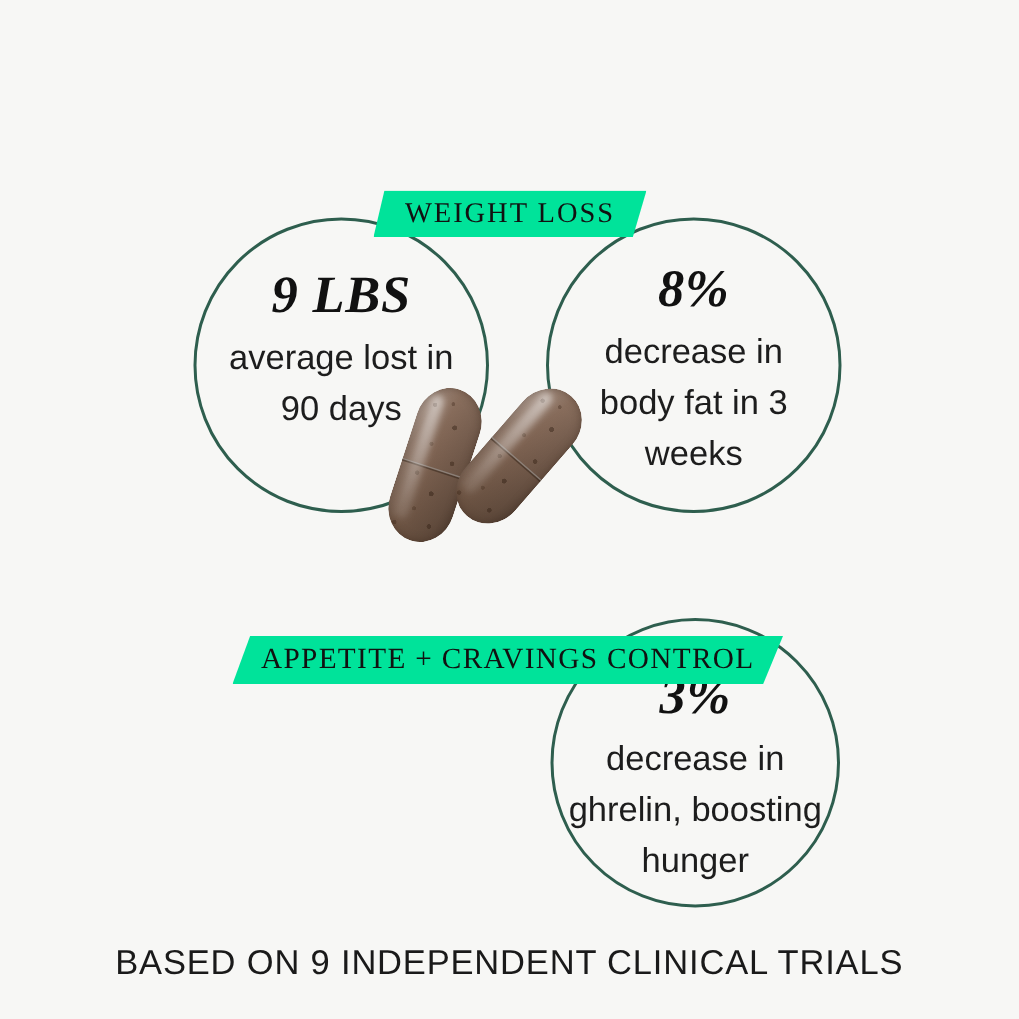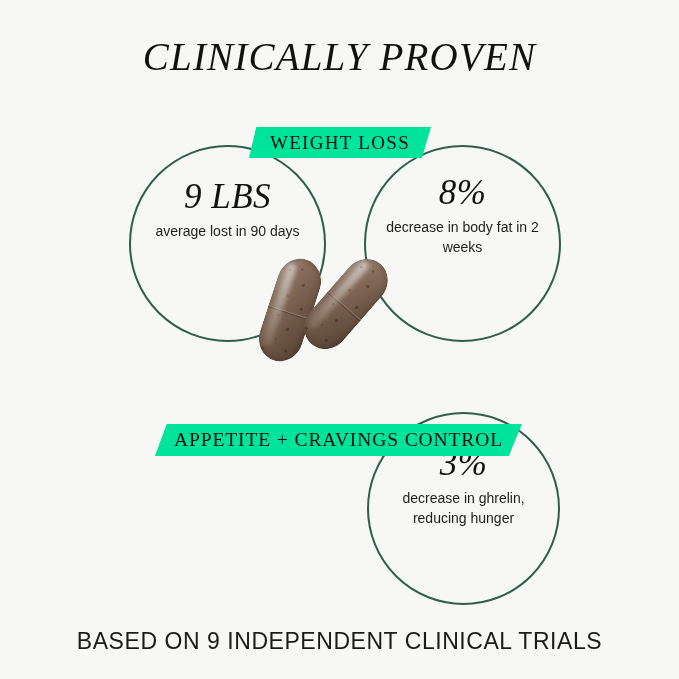--- a/index.html
+++ b/index.html
@@ -49,31 +49,31 @@
     position: absolute;
     left: 0;
     width: 100%;
     text-align: center;
     padding: 0 10px;
     box-sizing: border-box;
   }
   .stat-value {
     font-family: "Liberation Serif", "DejaVu Serif", serif;
     font-style: italic;
-    font-weight: 400;
+    font-weight: 700;
     font-size: 35px;
     color: #111111;
     line-height: 1.02;
     letter-spacing: 0.5px;
     white-space: nowrap;
   }
   .stat-desc {
     font-family: "Liberation Sans", sans-serif;
     font-weight: 300;
-    font-size: 14px;
+    font-size: 23px;
     color: #1d1d1d;
     line-height: 1.48;
     margin-top: 6px;
   }
 
   
   #circle-weight-lbs   { left: 129px; top: 145px; width: 197px; height: 197px; }
   #circle-weight-fat   { left: 364px; top: 145px; width: 197px; height: 197px; }
   #circle-glp1         { left: 130px; top: 412px; width: 193px; height: 193px; }
   #circle-ghrelin      { left: 367px; top: 412px; width: 193px; height: 193px; }
@@ -213,33 +213,32 @@
     letter-spacing: 0.55px;
     color: #1a1a1a;
     white-space: nowrap;
   }
 </style>
 </head>
 <body>
 
 <div id="infographic">
 
-  <div id="page-title">CLINICALLY PROVEN</div>
 
   <div class="stat-circle" id="circle-weight-lbs">
     <div class="circle-content">
       <div class="stat-value">9 LBS</div>
       <div class="stat-desc">average lost in 90 days</div>
     </div>
   </div>
 
   <div class="stat-circle" id="circle-weight-fat">
     <div class="circle-content">
       <div class="stat-value">8%</div>
-      <div class="stat-desc">decrease in body fat in 2 weeks</div>
+      <div class="stat-desc">decrease in body fat in 3 weeks</div>
     </div>
   </div>
 
   <div class="banner" id="banner-weight-loss">WEIGHT LOSS</div>
 
   <div id="capsule-group">
     <div class="capsule" id="capsule-left">
       <div class="capsule-body"></div>
       <div class="capsule-grain"></div>
       <div class="capsule-seam"></div>
@@ -252,21 +251,21 @@
       <div class="capsule-seam"></div>
       <div class="capsule-cap-edge"></div>
       <div class="capsule-highlight"></div>
     </div>
   </div>
 
 
   <div class="stat-circle" id="circle-ghrelin">
     <div class="circle-content">
       <div class="stat-value">3%</div>
-      <div class="stat-desc">decrease in ghrelin, reducing hunger</div>
+      <div class="stat-desc">decrease in ghrelin, boosting hunger</div>
     </div>
   </div>
 
   <div class="banner" id="banner-appetite">APPETITE + CRAVINGS CONTROL</div>
 
   <div id="footer-note">BASED ON 9 INDEPENDENT CLINICAL TRIALS</div>
 
 </div>
 
 </body></html>

